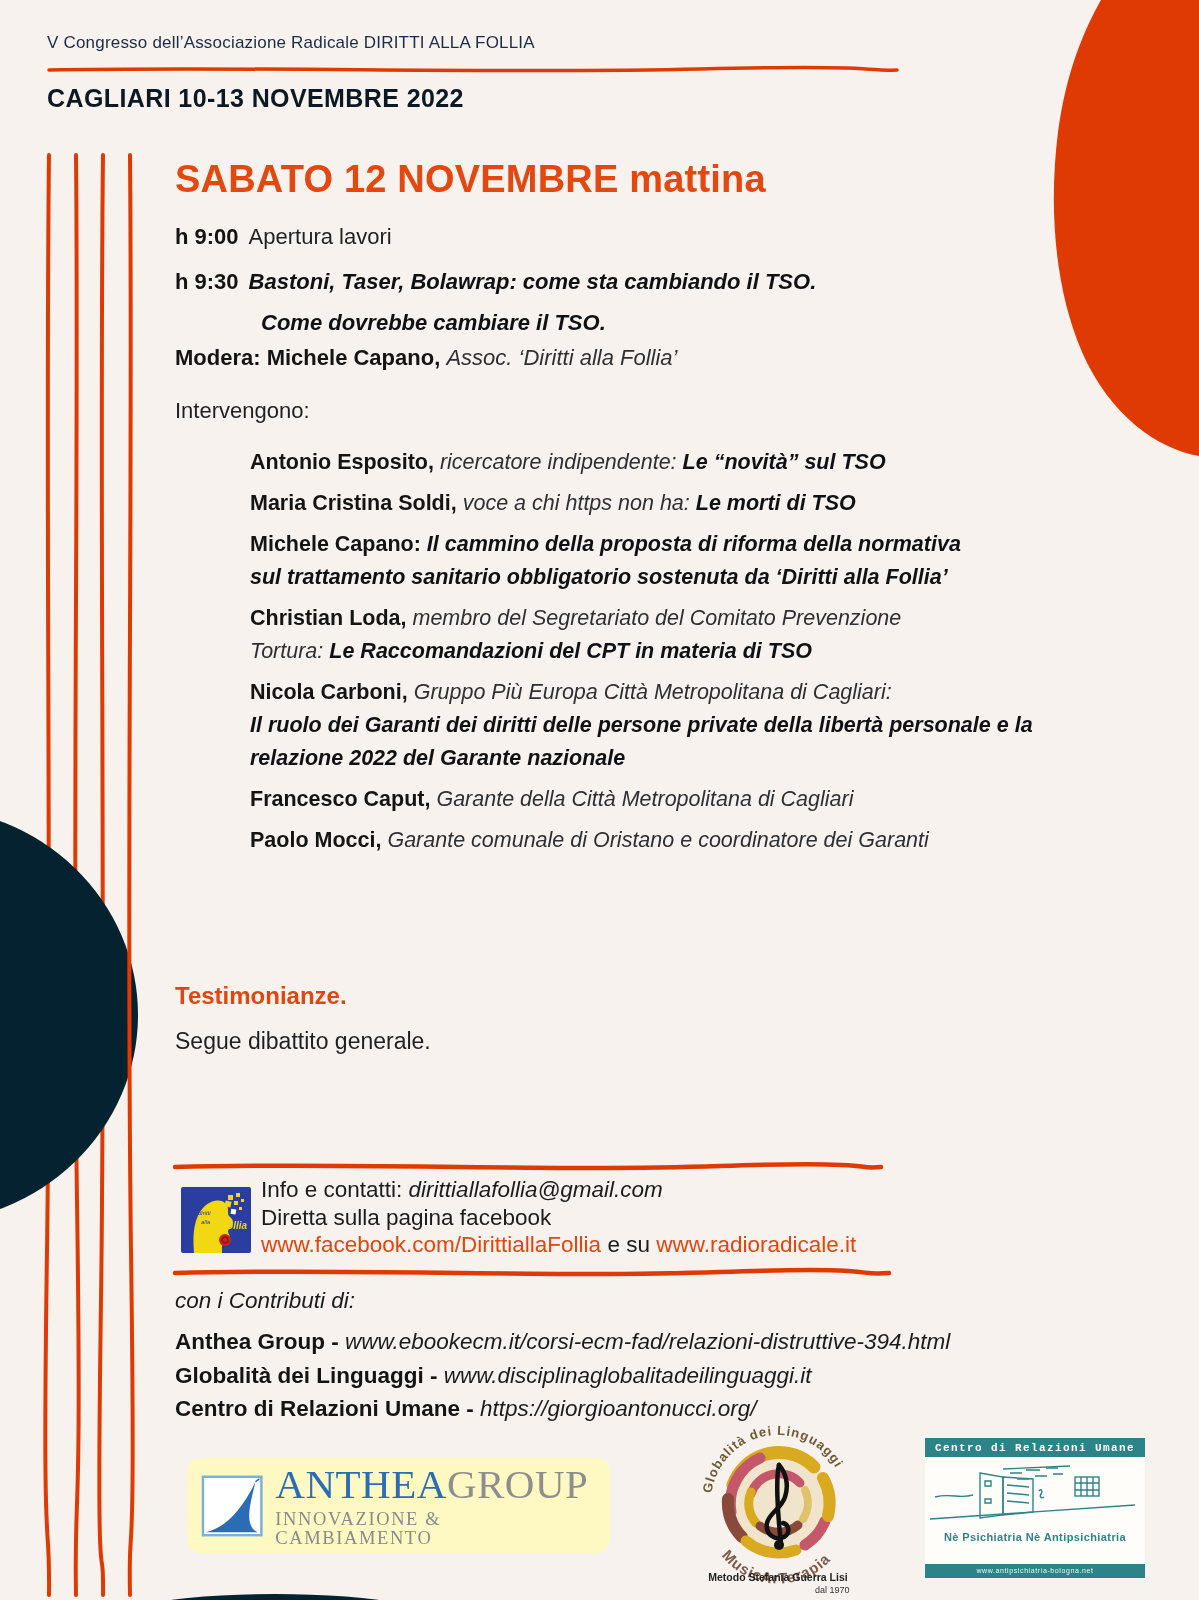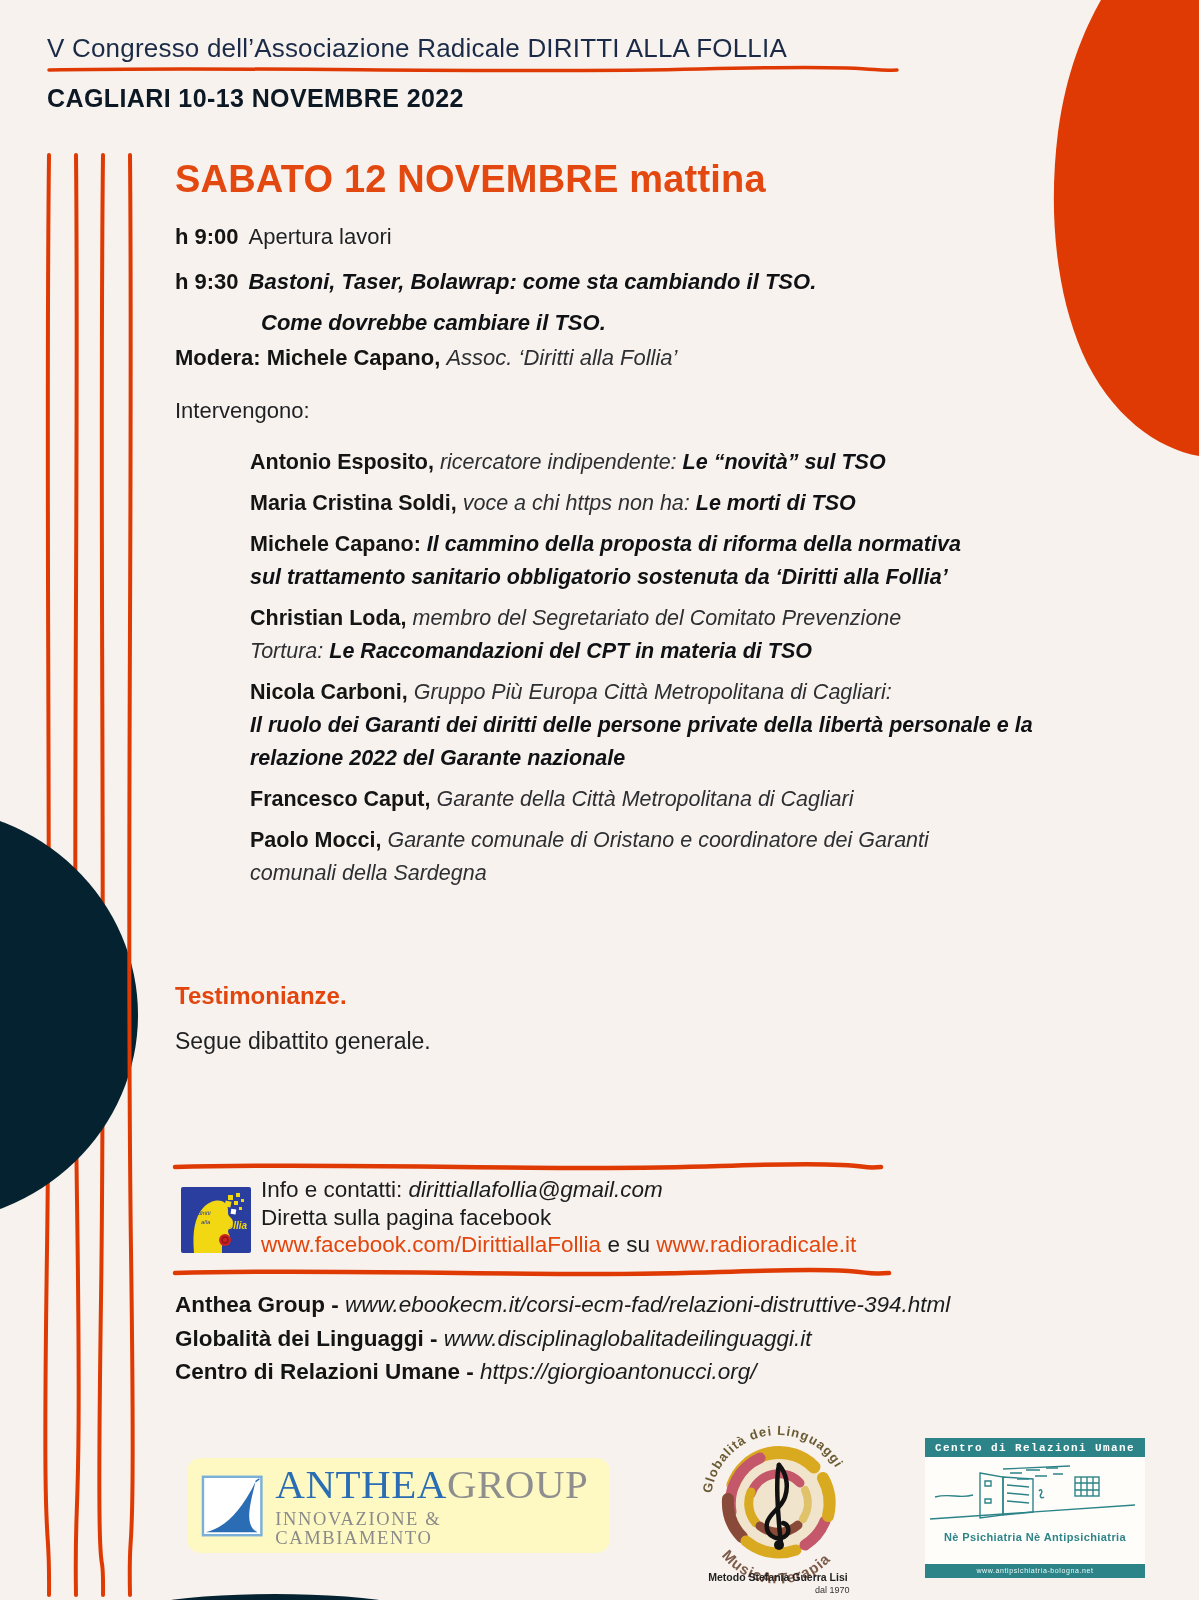--- a/index.html
+++ b/index.html
@@ -2,21 +2,21 @@
 <html><head>
 <meta charset="utf-8">
 <style>
   html,body{margin:0;padding:0;}
   body{width:1199px;height:1600px;background:#f7f2ed;font-family:"Liberation Sans","DejaVu Sans",sans-serif;}
   .page{position:relative;width:1199px;height:1600px;overflow:hidden;background:#f7f2ed;}
   .bg{position:absolute;left:0;top:0;z-index:0;}
   .abs{position:absolute;z-index:2;}
 
   
-  .hdr-title{left:47px;top:33px;font-size:26px;font-weight:500;color:#1b2b47;letter-spacing:.2px;}
+  .hdr-title{left:47px;top:33px;font-size:17px;font-weight:500;color:#1b2b47;letter-spacing:.2px;}
   .hdr-sub{left:47px;top:84px;font-size:25px;font-weight:800;color:#0d1825;letter-spacing:.4px;}
 
   
   .session-h{left:175px;top:158px;font-size:38px;font-weight:800;color:#e2480f;letter-spacing:.2px;}
 
   .body-txt{font-size:22px;color:#1f2023;}
   .sched{left:175px;top:220px;width:960px;}
   .sched .hang{padding-left:86px;text-indent:-86px;line-height:41px;}
   .sched .l1{line-height:34px;margin-bottom:7px;}
   .time{font-weight:800;color:#141414;padding-right:10px;}
@@ -129,21 +129,20 @@
     <div class="entry">
       <div class="ln"><span class="sname">Nicola Carboni,</span> <span class="rolei">Gruppo Più Europa Città Metropolitana di Cagliari:</span></div>
       <div class="ln"><span class="btopic">Il ruolo dei Garanti dei diritti delle persone private della libertà personale e la</span></div>
       <div class="ln"><span class="btopic">relazione 2022 del Garante nazionale</span></div>
     </div>
     <div class="entry">
       <div class="ln"><span class="sname">Francesco Caput,</span> <span class="rolei">Garante della Città Metropolitana di Cagliari</span></div>
     </div>
     <div class="entry">
       <div class="ln"><span class="sname">Paolo Mocci,</span> <span class="rolei">Garante comunale di Oristano e coordinatore dei Garanti</span></div>
-      <div class="ln"><span class="rolei">comunali della Sardegna</span></div>
     </div>
   </div>
 
   <div class="abs testim">Testimonianze.</div>
   <div class="abs segue">Segue dibattito generale.</div>
 
   <svg class="abs contact-logo" viewBox="0 0 70 66">
     <rect x="0" y="0" width="70" height="66" rx="2" fill="#2a3ea0"></rect>
     <path fill="#f2d713" d="M13 66 C 11 44 14 30 22 21 C 29 13 40 11 45 17 C 49 22 45 27 49 30 C 53 33 53 38 49 41 C 46 43 47 46 49 49 C 45 54 41 55 41 60 L 41 66 Z"></path>
     <g fill="#f2d713">
@@ -161,20 +160,21 @@
     <circle cx="44" cy="53" r="6" fill="#cc2222"></circle>
     <circle cx="44" cy="53" r="3" fill="none" stroke="#8e1616" stroke-width="1.3"></circle>
   </svg>
   <div class="abs contact-txt">
     <div><span>Info e contatti:</span> <span class="em">dirittiallafollia@gmail.com</span></div>
     <div>Diretta sulla pagina facebook</div>
     <div><span class="olink">www.facebook.com/DirittiallaFollia</span> <span>e su</span> <span class="olink">www.radioradicale.it</span></div>
   </div>
 
   <div class="abs contrib">
+    <div class="lbl">con i Contributi di:</div>
     <div class="row"><span class="nm">Anthea Group -</span> <span class="url">www.ebookecm.it/corsi-ecm-fad/relazioni-distruttive-394.html</span></div>
     <div class="row"><span class="nm">Globalità dei Linguaggi -</span> <span class="url">www.disciplinaglobalitadeilinguaggi.it</span></div>
     <div class="row"><span class="nm">Centro di Relazioni Umane -</span> <span class="url">https://giorgioantonucci.org/</span></div>
   </div>
 
   <div class="abs anthea">
     <svg width="64" height="64" viewBox="0 0 64 64">
       <rect x="2" y="2" width="60" height="60" fill="#ffffff" stroke="#7ab0d8" stroke-width="2.5"></rect>
       <path fill="#2a6db4" d="M5 59 C 20 55 38 44 56 7 C 49 35 45 52 58 59 Z"></path>
       <path fill="none" stroke="#2a6db4" stroke-width="1.5" d="M56 7 L60 4"></path>

